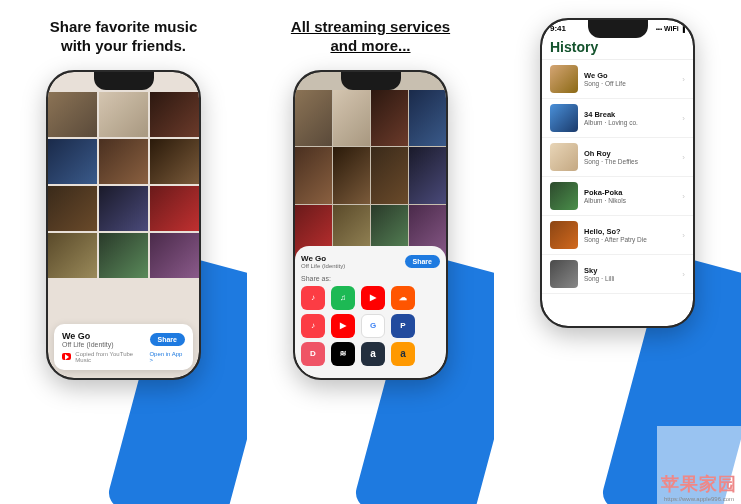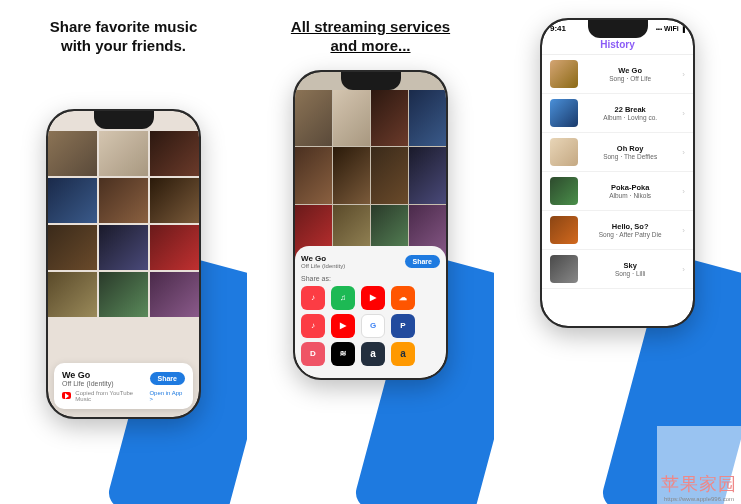--- a/index.html
+++ b/index.html
@@ -16,21 +16,21 @@
     .panel {
       flex: 1;
       display: flex;
       flex-direction: column;
       align-items: center;
       padding: 18px 10px 10px;
       position: relative;
       overflow: hidden;
     }
 
-    .panel-1 { background: #fff; gap: 39px; }
+    .panel-1 { background: #fff; }
     .panel-2 { background: #fff; text-decoration: underline; }
     .panel-3 { background: #fff; }
 
     .panel-title {
       font-size: 15px;
       font-weight: 700;
       color: #111;
       text-align: center;
       line-height: 1.25;
       margin-bottom: 14px;
@@ -235,40 +235,39 @@
     .si-google { background: #fff; border: 1px solid #ddd; }
     .si-pandora { background: #224b9e; }
     .si-deezer { background: #ef5466; }
     .si-tidal { background: #000; }
     .si-amazon { background: #232f3e; }
     .si-amazonm { background: #ff9900; color: #232f3e; }
 
     
     .screen-3 {
       background: #fff;
-      text-align: center;
     }
 
     .history-status-bar {
       display: flex;
       justify-content: space-between;
       align-items: center;
       padding: 4px 8px 2px;
       font-size: 7px;
       font-weight: 600;
     }
 
     .status-time { font-size: 8px; font-weight: 700; }
     .status-icons { display: flex; gap: 2px; align-items: center; }
 
     .history-header {
       padding: 4px 8px;
-      font-size: 10px;
+      font-size: 14px;
       font-weight: 700;
-      color: #8b5cf6;
+      color: #14532d;
       border-bottom: 1px solid #eee;
     }
 
     .history-list { padding: 0; }
 
     .history-item {
       display: flex;
       align-items: center;
       padding: 5px 8px;
       border-bottom: 1px solid #f0f0f0;
@@ -440,21 +439,21 @@
           <div class="history-info">
             <div class="history-song">We Go</div>
             <div class="history-album">Song · Off Life</div>
           </div>
           <span class="history-chevron">›</span>
         </div>
 
         <div class="history-item">
           <div class="history-thumb art-2"></div>
           <div class="history-info">
-            <div class="history-song">22 Break</div>
+            <div class="history-song">34 Break</div>
             <div class="history-album">Album · Loving co.</div>
           </div>
           <span class="history-chevron">›</span>
         </div>
 
         <div class="history-item">
           <div class="history-thumb art-3"></div>
           <div class="history-info">
             <div class="history-song">Oh Roy</div>
             <div class="history-album">Song · The Deffies</div>
@@ -489,16 +488,16 @@
           <span class="history-chevron">›</span>
         </div>
 
       </div>
     </div>
   </div>
 
   <div class="blue-accent"></div>
 
   <div style="position:absolute;bottom:0;right:0;z-index:20;pointer-events:none;background:rgba(255,255,255,0.55);padding:2px 4px;text-align:center;">
-    <div style="font-size:18px;color:#e88;font-weight:400;letter-spacing:1px;margin-top:44px;">苹果家园</div>
+    <div style="font-size:18px;color:#e88;font-weight:700;letter-spacing:1px;margin-top:44px;">苹果家园</div>
     <div style="font-size:6px;color:#888;">https://www.apple996.com</div>
   </div>
 </div>
 
 </body></html>

